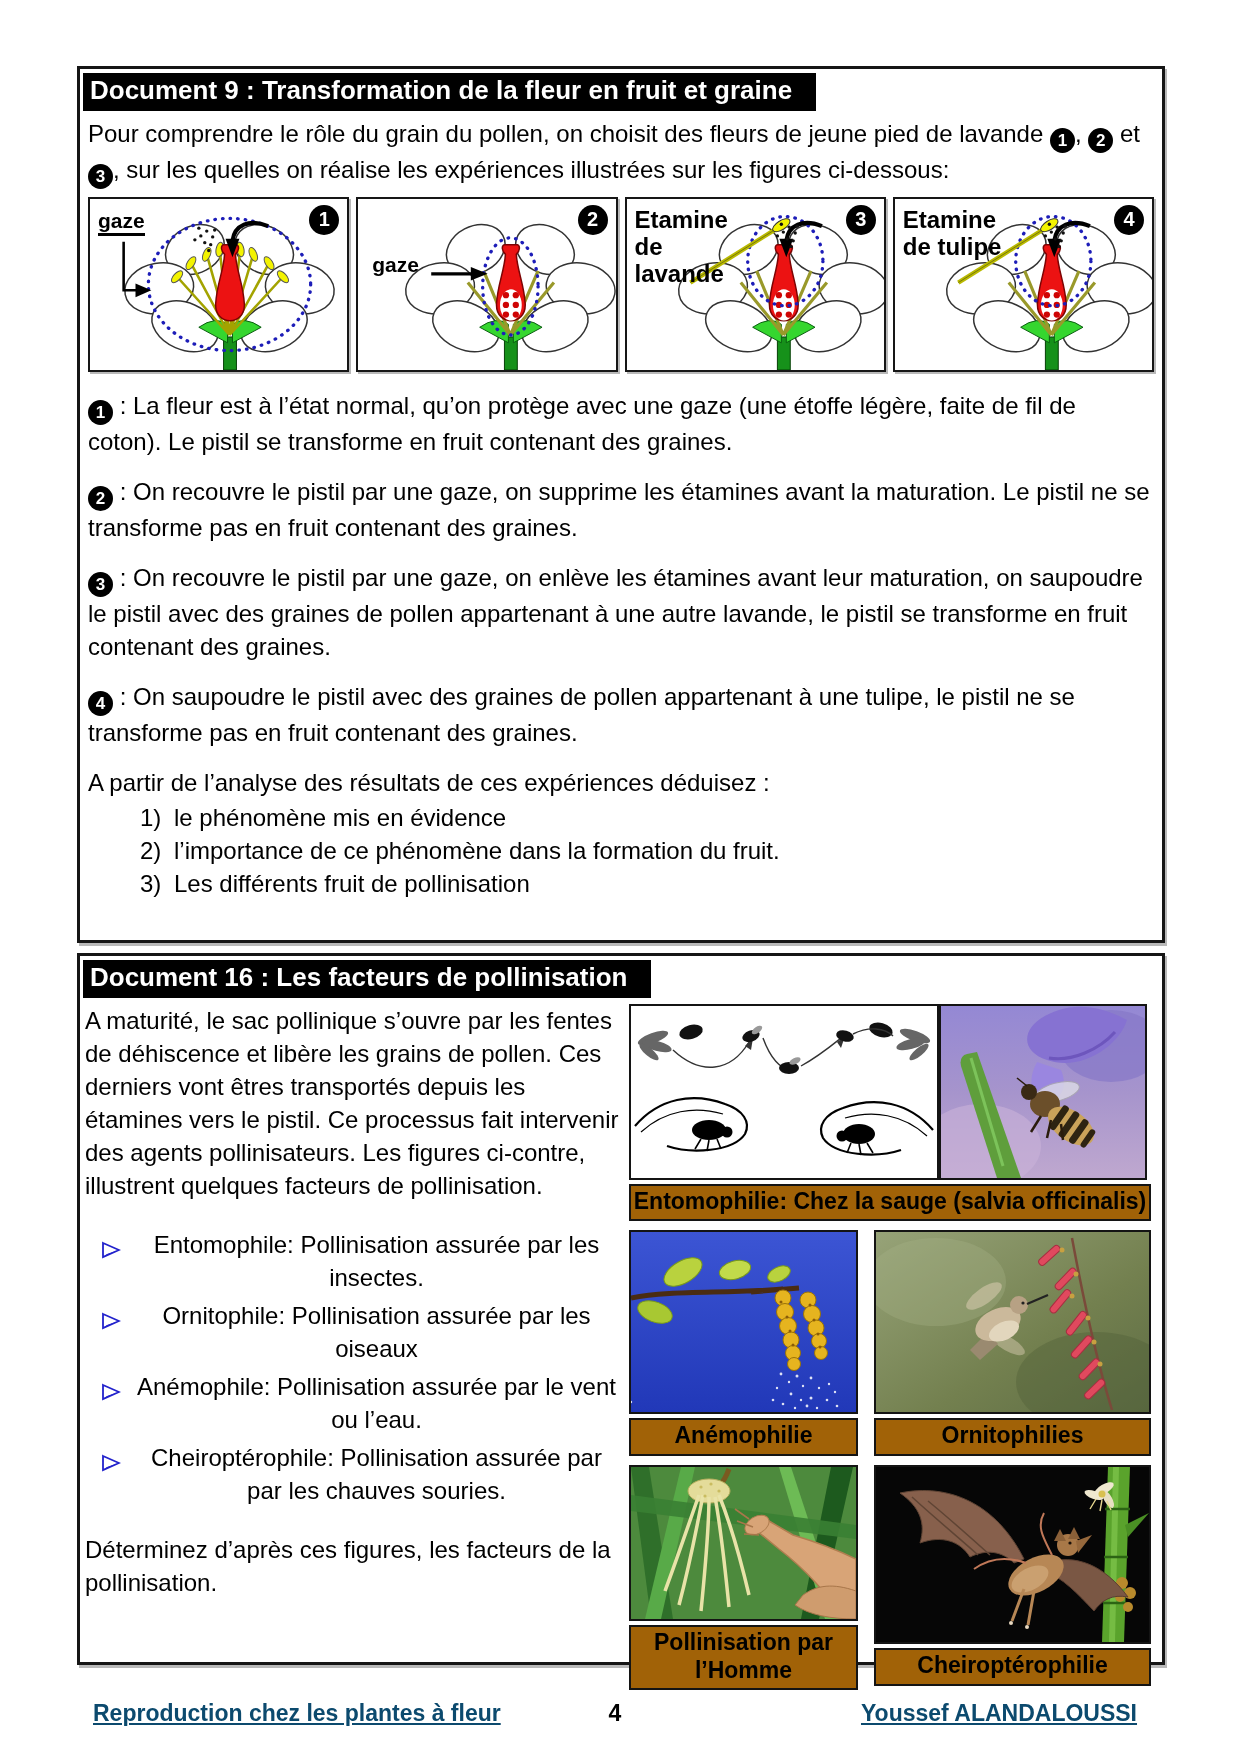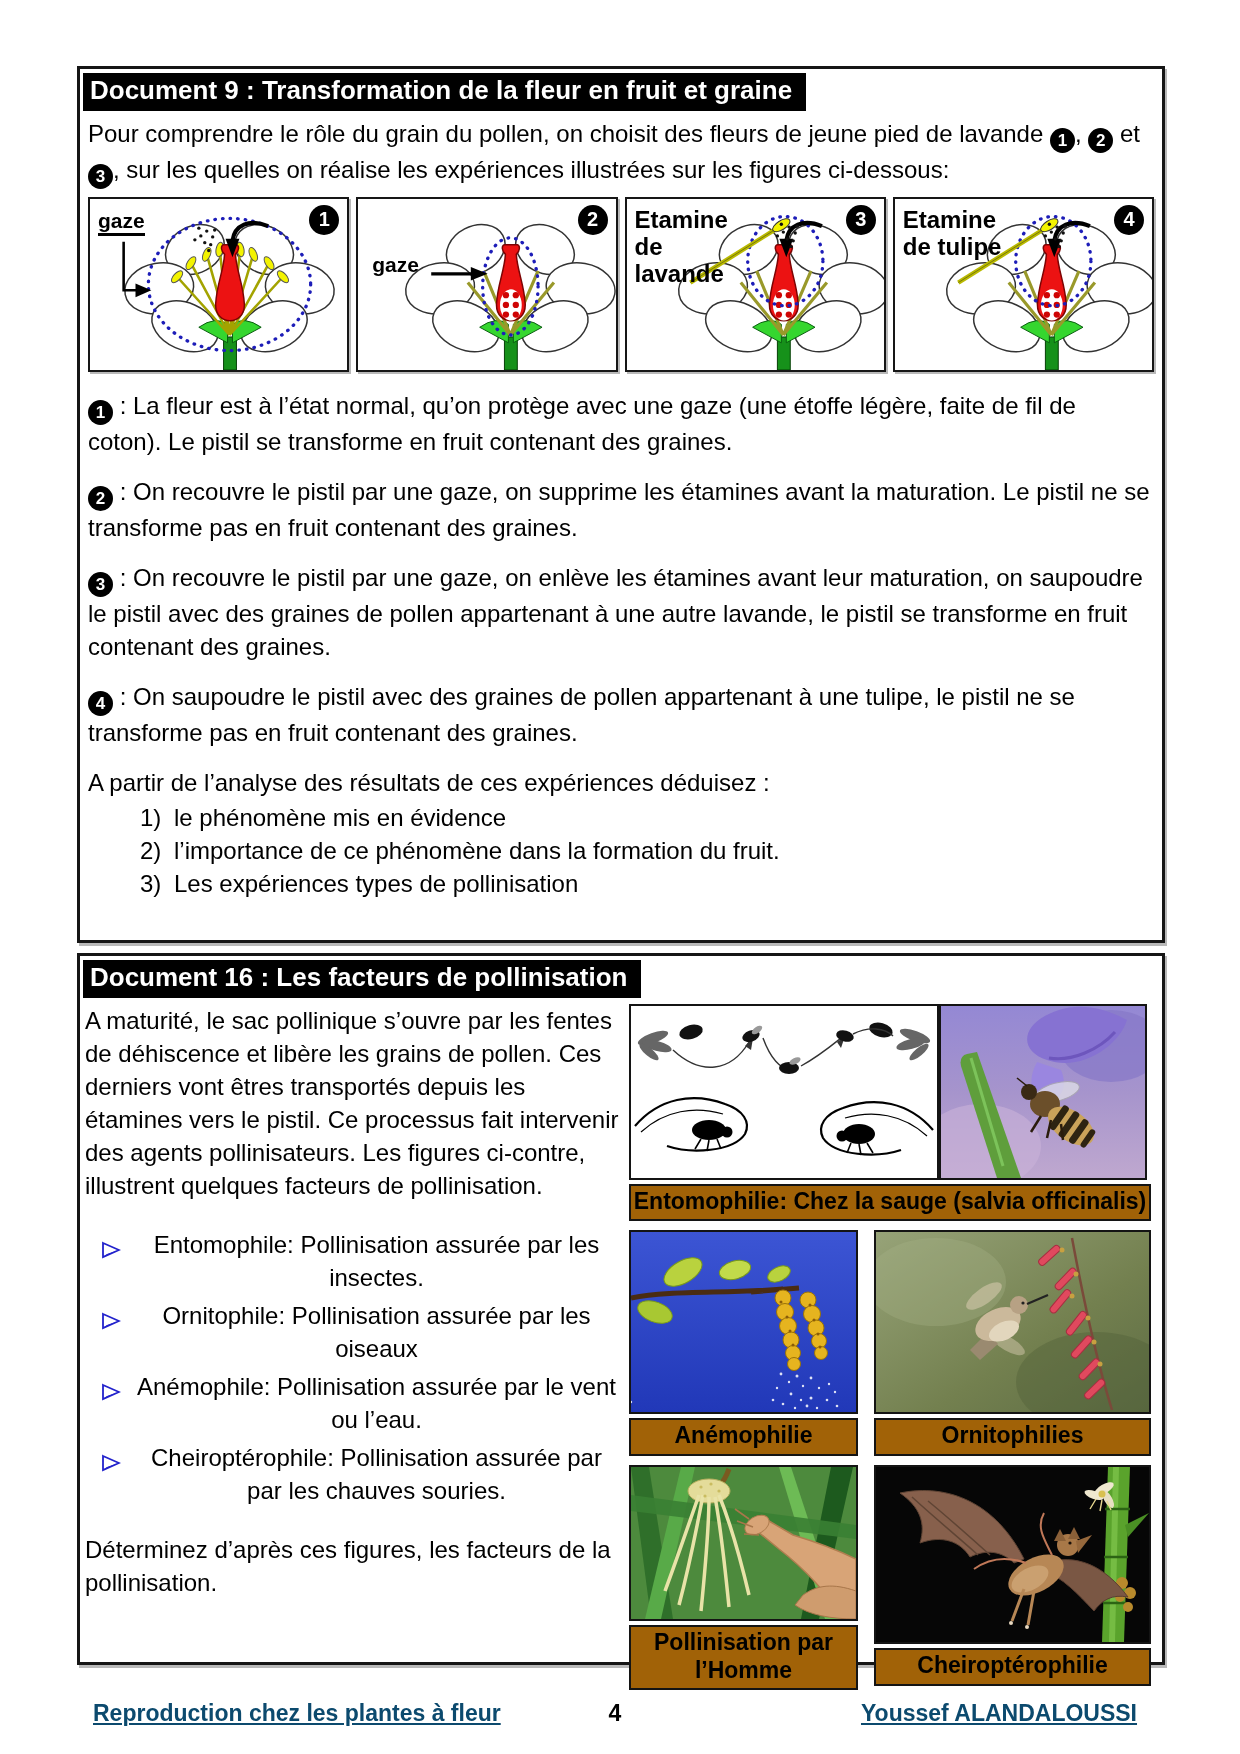--- a/index.html
+++ b/index.html
@@ -8,21 +8,21 @@
     font-family:"Liberation Sans","DejaVu Sans",sans-serif;color:#000;
   }
   .docbox{
     position:absolute;left:77px;width:1082px;background:#fff;
     border:3px solid #161616;box-shadow:2px 3px 0 #b9b9b9;
   }
   #doc9{top:66px;height:871px;}
   #doc10{top:953px;height:706px;}
   .title-bar{
     display:inline-block;background:#000;color:#fff;font-weight:bold;
-    font-size:26px;line-height:1.15;padding:3px 14px 5px 7px;margin:4px 0 0 3px;
+    font-size:26px;line-height:1.15;padding:3px 24px 5px 7px;margin:4px 0 0 3px;
   }
   .d9-inner{padding:0 8px;}
   .bodytext{font-size:24px;line-height:33px;}
   .intro{margin:6px 0;}
   .badge{
     display:inline-flex;width:25px;height:25px;border-radius:50%;
     background:#000;color:#fff;font-size:17px;font-weight:bold;
     align-items:center;justify-content:center;vertical-align:-4px;
   }
   
@@ -221,21 +221,21 @@
     </div>
 
     <p class="bodytext para"><span class="badge">1</span><span> : La fleur est à l’état normal, qu’on protège avec une gaze (une étoffe légère, faite de fil de coton). Le pistil se transforme en fruit contenant des graines.</span></p>
     <p class="bodytext para"><span class="badge">2</span><span> : On recouvre le pistil par une gaze, on supprime les étamines avant la maturation. Le pistil ne se transforme pas en fruit contenant des graines.</span></p>
     <p class="bodytext para"><span class="badge">3</span><span> : On recouvre le pistil par une gaze, on enlève les étamines avant leur maturation, on saupoudre le pistil avec des graines de pollen appartenant à une autre lavande, le pistil se transforme en fruit contenant des graines.</span></p>
     <p class="bodytext para"><span class="badge">4</span><span> : On saupoudre le pistil avec des graines de pollen appartenant à une tulipe, le pistil ne se transforme pas en fruit contenant des graines.</span></p>
 
     <p class="bodytext deduce">A partir de l’analyse des résultats de ces expériences déduisez :</p>
     <div class="bodytext qrow"><span class="qnum">1)</span><span>le phénomène mis en évidence</span></div>
     <div class="bodytext qrow"><span class="qnum">2)</span><span>l’importance de ce phénomène dans la formation du fruit.</span></div>
-    <div class="bodytext qrow"><span class="qnum">3)</span><span>Les expériences types de pollinisation</span></div>
+    <div class="bodytext qrow"><span class="qnum">3)</span><span>Les différents fruit de pollinisation</span></div>
   </div>
 </section>
 
 <section class="docbox" id="doc10">
   <div class="title-bar">Document 16 : Les facteurs de pollinisation</div>
   <div class="d10-body">
     <div class="d10-left bodytext">
       <p class="d10-para">A maturité, le sac pollinique s’ouvre par les fentes de déhiscence et libère les grains de pollen. Ces derniers vont êtres transportés depuis les étamines vers le pistil. Ce processus fait intervenir des agents pollinisateurs. Les figures ci-contre, illustrent quelques facteurs de pollinisation.</p>
 
       <div class="bullet">

